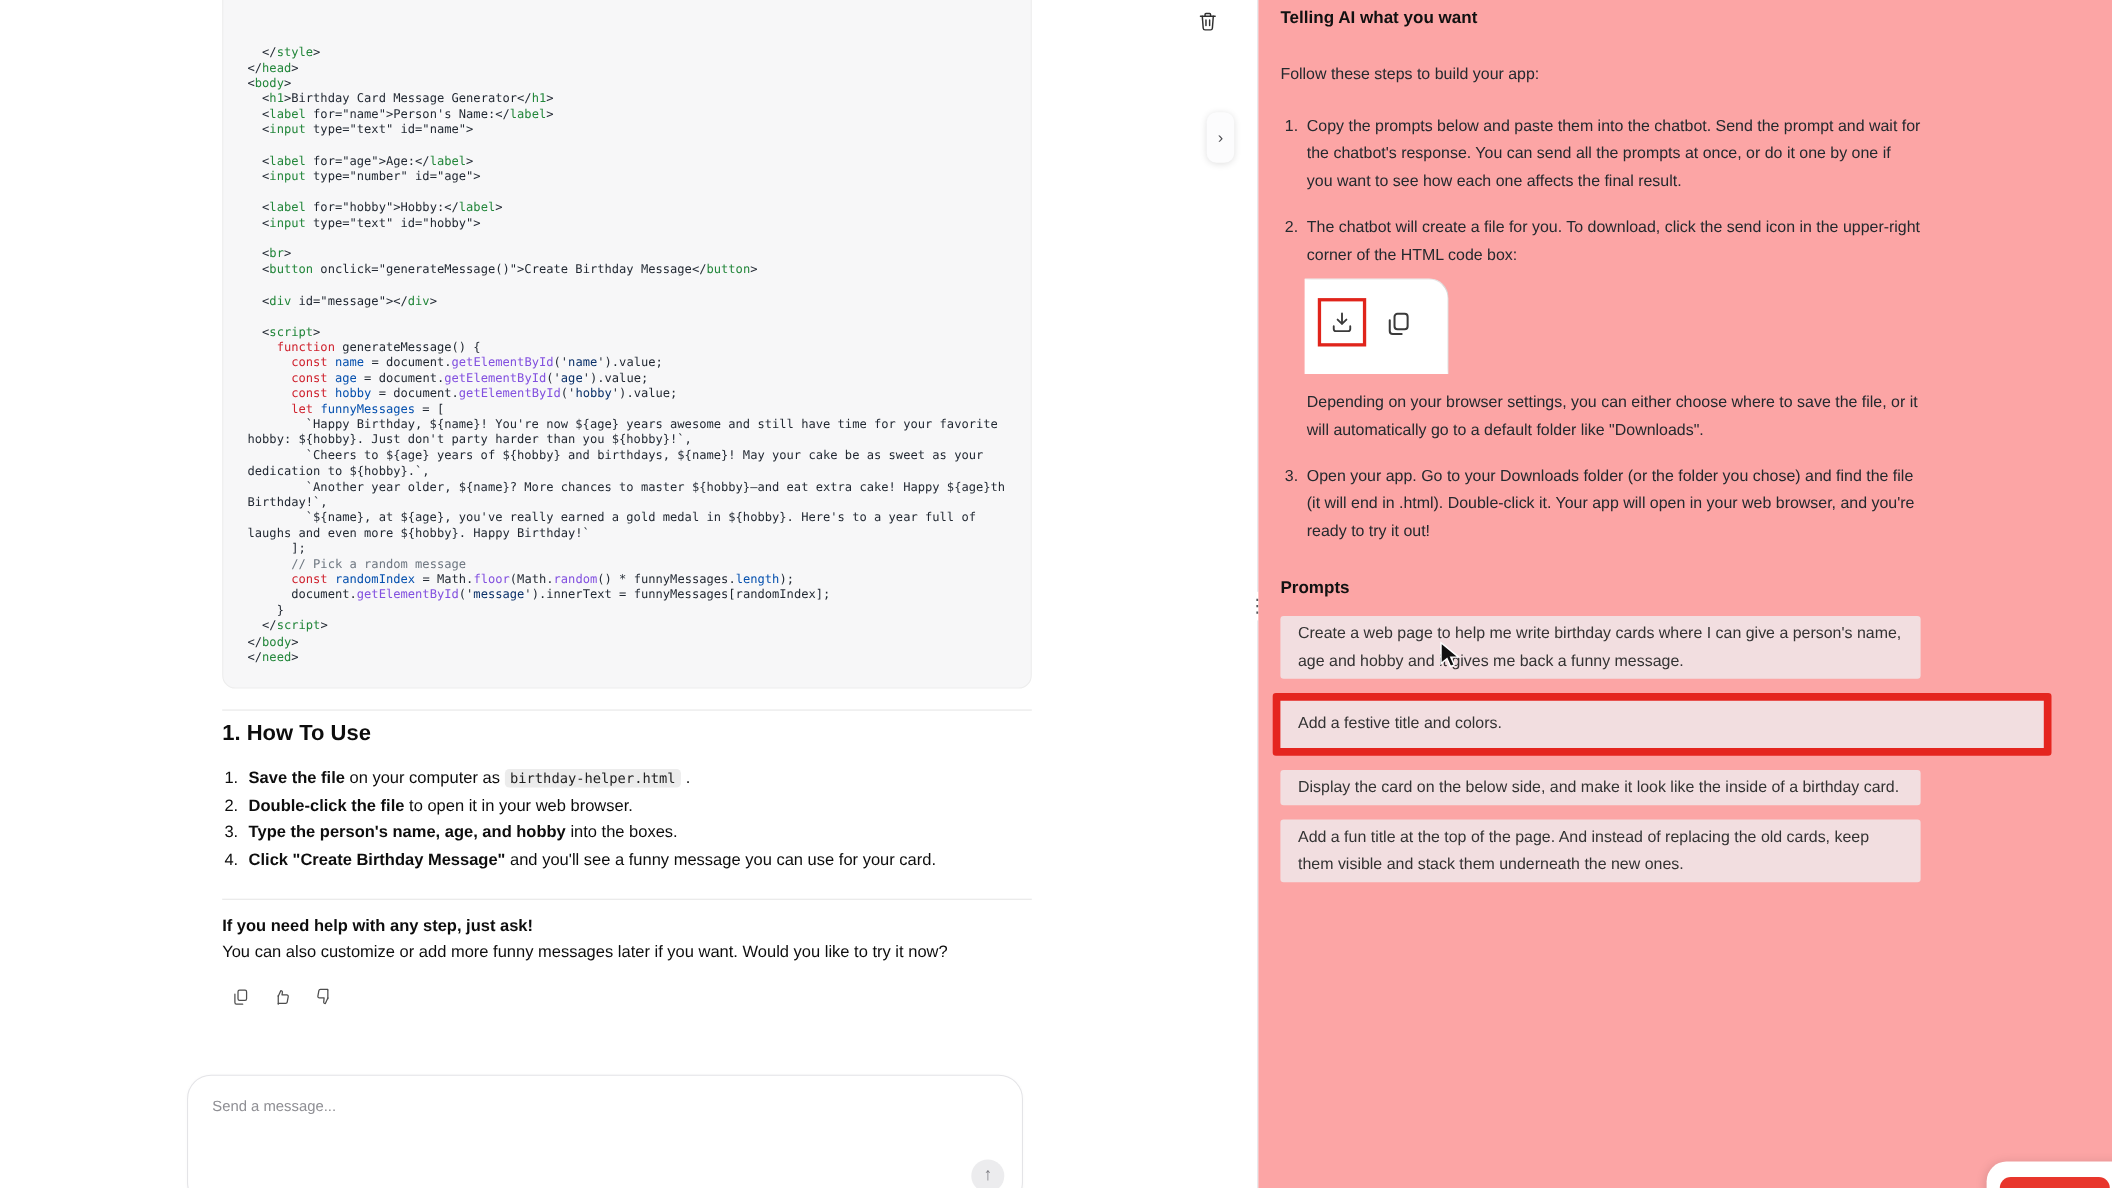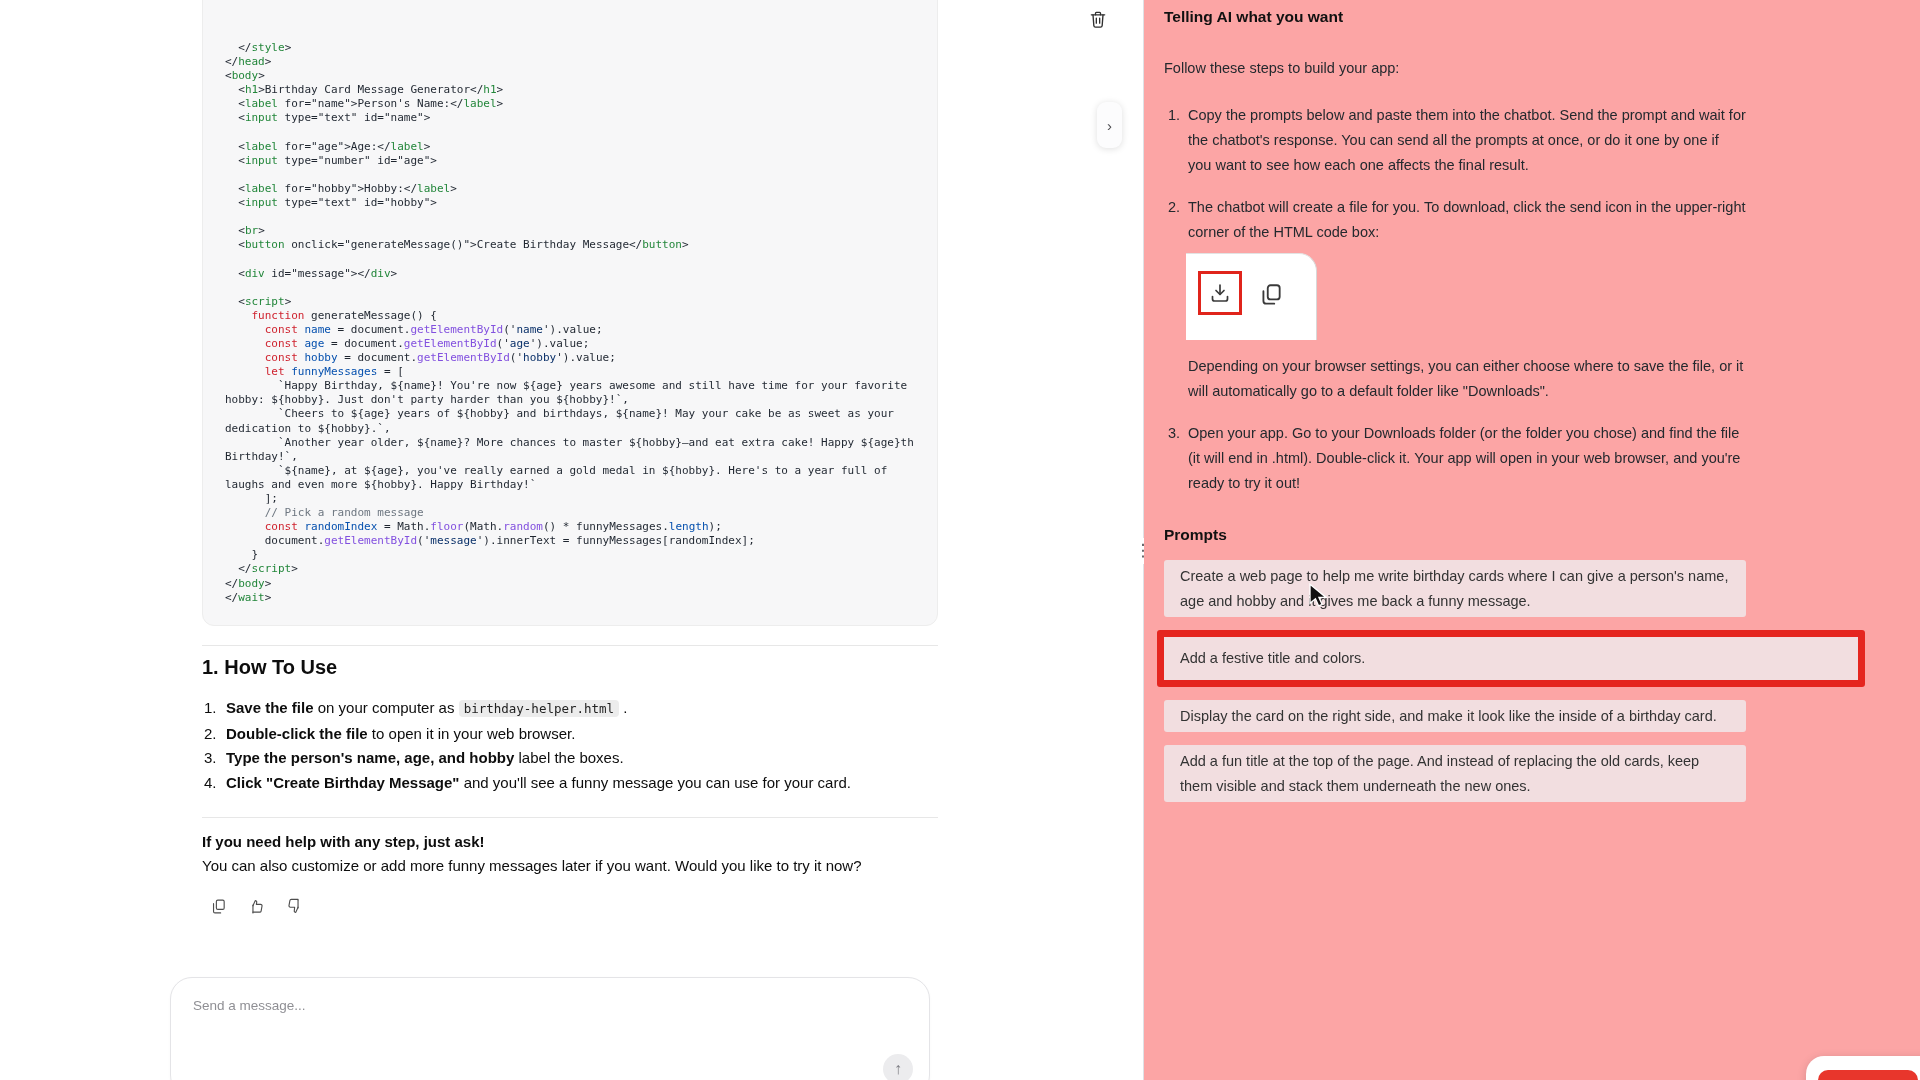--- a/index.html
+++ b/index.html
@@ -112,36 +112,36 @@
         `Cheers to ${age} years of ${hobby} and birthdays, ${name}! May your cake be as sweet as your dedication to ${hobby}.`,
         `Another year older, ${name}? More chances to master ${hobby}—and eat extra cake! Happy ${age}th Birthday!`,
         `${name}, at ${age}, you've really earned a gold medal in ${hobby}. Here's to a year full of laughs and even more ${hobby}. Happy Birthday!`
       ];
       <span class="tok-c">// Pick a random message</span>
       <span class="tok-k">const</span> <span class="tok-v">randomIndex</span> = Math.<span class="tok-f">floor</span>(Math.<span class="tok-f">random</span>() * funnyMessages.<span class="tok-v">length</span>);
       document.<span class="tok-f">getElementById</span>('<span class="tok-s">message</span>').innerText = funnyMessages[randomIndex];
     }
   &lt;/<span class="tok-t">script</span>&gt;
 &lt;/<span class="tok-t">body</span>&gt;
-&lt;/<span class="tok-t">wait</span>&gt;</pre>
+&lt;/<span class="tok-t">need</span>&gt;</pre>
     </div>
 
     <div class="hdiv" style="top:645px"></div>
 
     <h3 id="howto-title">1. How To Use</h3>
 
     <ol id="howto">
       <li>
         <span class="num">1.</span><span class="b">Save the file</span><span> on your computer as </span><span class="inline-code">birthday-helper.html</span><span> .</span>
       </li>
       <li>
         <span class="num">2.</span><span class="b">Double-click the file</span><span> to open it in your web browser.</span>
       </li>
       <li>
-        <span class="num">3.</span><span class="b">Type the person's name, age, and hobby</span><span> label the boxes.</span>
+        <span class="num">3.</span><span class="b">Type the person's name, age, and hobby</span><span> into the boxes.</span>
       </li>
       <li>
         <span class="num">4.</span><span class="b">Click "Create Birthday Message"</span><span> and you'll see a funny message you can use for your card.</span>
       </li>
     </ol>
 
     <div class="hdiv" style="top:817px"></div>
 
     <p id="help-bold">If you need help with any step, just ask!</p>
     <p id="help-line">You can also customize or add more funny messages later if you want. Would you like to try it now?</p>
@@ -221,21 +221,21 @@
       <li>
         <span class="num">3.</span>
         <span>Open your app. Go to your Downloads folder (or the folder you chose) and find the file (it will end in .html). Double-click it. Your app will open in your web browser, and you're ready to try it out!</span>
       </li>
     </ol>
 
     <h4 id="prompts-title">Prompts</h4>
 
     <div class="prompt first">Create a web page to help me write birthday cards where I can give a person's name, age and hobby and it gives me back a funny message.</div>
     <div class="prompt hl">Add a festive title and colors.</div>
-    <div class="prompt">Display the card on the right side, and make it look like the inside of a birthday card.</div>
+    <div class="prompt">Display the card on the below side, and make it look like the inside of a birthday card.</div>
     <div class="prompt">Add a fun title at the top of the page. And instead of replacing the old cards, keep them visible and stack them underneath the new ones.</div>
   </aside>
 
   <svg id="cursor" width="20" height="24" viewBox="0 0 14 18">
     <path d="M1 1 L1 15.2 L5.1 11.8 L7.5 17.2 L10.1 16.1 L7.7 10.8 L13 10.8 Z" fill="#111" stroke="#fff" stroke-width="1"></path>
   </svg>
 
   <div id="fab">
     <button id="fab-btn"></button>
   </div>

